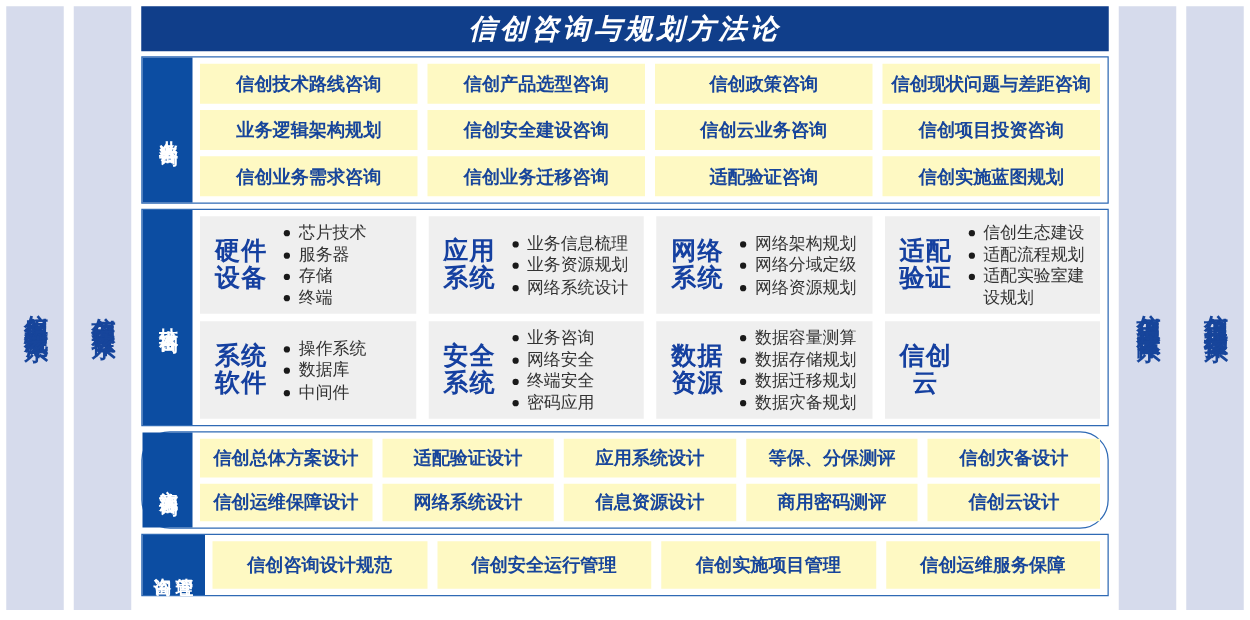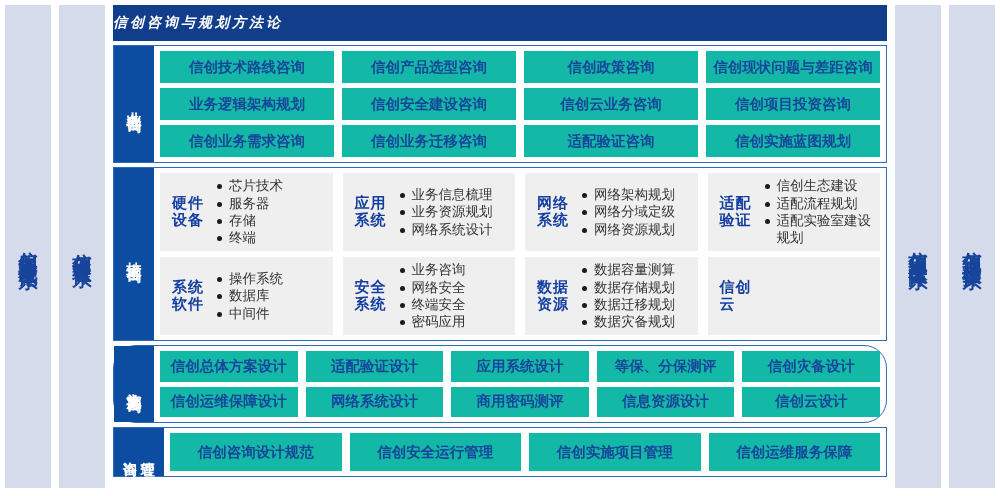--- a/index.html
+++ b/index.html
@@ -48,21 +48,22 @@
     min-width:0;
     gap:4px;
   }
 
   .banner{
     background:#103e8a;
     color:#ffffff;
     height:36px;
     display:flex;
     align-items:center;
-    font-size:14px;
+    justify-content:center;
+    font-size:22px;
     font-weight:bold;
     letter-spacing:3px;
     font-style:italic;
     flex:0 0 36px;
   }
 
   
   .band{
     display:flex;
     border:1.5px solid #2f6ab5;
@@ -108,21 +109,21 @@
     min-width:0;
   }
   .row{
     display:flex;
     gap:8px;
     flex:1 1 auto;
     min-height:0;
   }
   .chip{
     flex:1 1 0;
-    background:#14b8a6;
+    background:#fef9c3;
     color:#17459b;
     font-size:14.5px;
     font-weight:bold;
     display:flex;
     align-items:center;
     justify-content:center;
     text-align:center;
     min-width:0;
     white-space:nowrap;
   }
@@ -136,23 +137,24 @@
     display:flex;
     align-items:center;
     padding:4px 8px;
     box-sizing:border-box;
     gap:8px;
     min-width:0;
   }
   .card-title{
     flex:0 0 auto;
     color:#1540a0;
-    font-size:15px;
+    font-size:20px;
     font-weight:bold;
     line-height:1.12;
+    text-align:center;
     letter-spacing:1px;
     white-space:pre-line;
     padding:0 4px;
   }
   .card-list{
     flex:1 1 auto;
     margin:0;padding:0;
     list-style:none;
     color:#333333;
     font-size:13.5px;
@@ -323,22 +325,22 @@
         <div class="row">
           <div class="chip">信创总体方案设计</div>
           <div class="chip">适配验证设计</div>
           <div class="chip">应用系统设计</div>
           <div class="chip">等保、分保测评</div>
           <div class="chip">信创灾备设计</div>
         </div>
         <div class="row">
           <div class="chip">信创运维保障设计</div>
           <div class="chip">网络系统设计</div>
+          <div class="chip">信息资源设计</div>
           <div class="chip">商用密码测评</div>
-          <div class="chip">信息资源设计</div>
           <div class="chip">信创云设计</div>
         </div>
       </div>
     </div>
 
     <div class="band mgmt">
       <div class="band-label dual">
         <span class="vtxt">咨询</span>
         <span class="vtxt">管理</span>
       </div>

